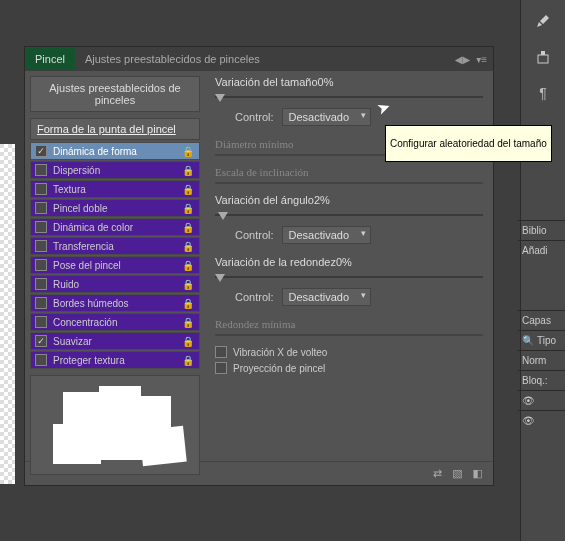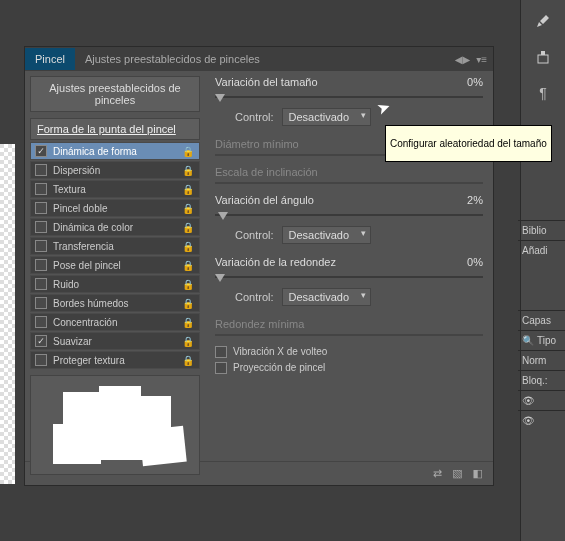--- a/index.html
+++ b/index.html
@@ -5,47 +5,47 @@
 * { margin: 0; padding: 0; box-sizing: border-box; font-family: Arial, sans-serif; }
 body { background: #3e3e3e; width: 565px; height: 541px; overflow: hidden; font-size: 11px; color: #ccc; position: relative; }
 .checker { position: absolute; left: 0; top: 144px; width: 15px; height: 340px; background: repeating-conic-gradient(#fff 0 25%, #ddd 0 50%) 0 0 / 8px 8px; }
 .right-bar { position: absolute; right: 0; top: 0; width: 45px; height: 541px; background: #494949; border-left: 1px solid #2a2a2a; }
 .right-bar .tool { width: 30px; height: 30px; margin: 6px auto; display: flex; align-items: center; justify-content: center; color: #bbb; font-size: 14px; }
 .right-panels { position: absolute; right: 0; top: 220px; width: 47px; }
 .panel-label { font-size: 10px; color: #ccc; padding: 4px; border-top: 1px solid #2a2a2a; }
 .main-panel { position: absolute; left: 24px; top: 46px; width: 470px; height: 440px; background: #535353; border: 1px solid #2a2a2a; }
 .tab-bar { height: 24px; background: #3e3e3e; display: flex; align-items: center; }
 .tab { padding: 5px 10px; font-size: 11px; color: #aaa; }
-.tab.active { background: #0c4a6e; color: #ddd; }
+.tab.active { background: #14532d; color: #ddd; }
 .tab-icons { margin-left: auto; display: flex; gap: 6px; padding-right: 6px; color: #999; font-size: 10px; }
 .panel-body { display: flex; height: calc(100% - 48px); }
 .left-col { width: 180px; padding: 5px; }
 .preset-btn { background: #5e5e5e; border: 1px solid #444; padding: 5px 8px; margin-bottom: 6px; font-size: 11px; color: #ddd; cursor: pointer; text-align: center; }
 .opt-header { background: #5e5e5e; padding: 4px 6px; font-size: 11px; color: #eee; border: 1px solid #444; margin-bottom: 2px; text-decoration: underline; }
-.opt-row { display: flex; align-items: center; padding: 2px 4px; height: 18px; background: #404040; margin-bottom: 1px; border: 1px solid #4a4a4a; }
+.opt-row { display: flex; align-items: center; padding: 2px 4px; height: 18px; background: #4c1d95; margin-bottom: 1px; border: 1px solid #4a4a4a; }
 .opt-row.active { background: #6a8db5; color: #fff; }
 .opt-row .chk { width: 12px; height: 12px; border: 1px solid #888; margin-right: 6px; background: #4a4a4a; display: flex; align-items: center; justify-content: center; font-size: 9px; color: #ddd; }
 .opt-row .lbl { flex: 1; font-size: 10px; }
 .opt-row .lock { font-size: 10px; color: #999; }
 .brush-preview { margin-top: 6px; width: 170px; height: 100px; border: 1px solid #444; background: #5a5a5a; position: relative; }
 .brush-shape { position: absolute; background: #fff; }
 .right-col { flex: 1; padding: 5px 10px; }
 .ctrl-group { margin-bottom: 12px; }
-.ctrl-row { display: flex; align-items: center; justify-content: space-between; font-size: 11px; color: #ddd; margin-bottom: 4px; }
+.ctrl-row { display: flex; align-items: center; justify-content: flex-start; font-size: 11px; color: #ddd; margin-bottom: 4px; }
 .ctrl-row .val { color: #ddd; }
 .slider { width: 100%; height: 10px; position: relative; margin-bottom: 6px; }
 .slider .track { height: 2px; background: #3a3a3a; position: absolute; top: 4px; left: 0; right: 0; }
 .slider .thumb { width: 0; height: 0; border-left: 5px solid transparent; border-right: 5px solid transparent; border-top: 8px solid #aaa; position: absolute; top: 2px; left: 0; }
 .sub-ctrl { display: flex; align-items: center; gap: 8px; margin-left: 20px; font-size: 11px; }
 .sub-ctrl select, .select { background: #5e5e5e; border: 1px solid #444; color: #ddd; font-size: 11px; padding: 2px 20px 2px 6px; appearance: none; position: relative; }
 .select-wrap { position: relative; display: inline-block; }
 .select-wrap::after { content: '▾'; position: absolute; right: 5px; top: 2px; font-size: 9px; color: #ccc; pointer-events: none; }
-.disabled-label { color: #888; font-size: 11px; margin-bottom: 4px; }
+.disabled-label { color: #888; font-size: 11px; margin-bottom: 4px; font-family: Liberation Serif, serif; }
 .disabled-slider { width: 100%; height: 2px; background: #444; margin-bottom: 10px; }
-.chk-line { display: flex; align-items: flex-start; gap: 6px; font-size: 10px; color: #ccc; }
+.chk-line { display: flex; align-items: center; gap: 6px; font-size: 10px; color: #ccc; }
 .chk-line .chk { width: 12px; height: 12px; border: 1px solid #888; background: #4a4a4a; }
 .flip-row { display: flex; gap: 20px; margin-top: 8px; }
 .footer-icons { height: 24px; display: flex; align-items: center; justify-content: flex-end; gap: 10px; padding-right: 10px; border-top: 1px solid #444; color: #aaa; font-size: 11px; }
 .tooltip { position: absolute; left: 385px; top: 125px; background: #ffffe1; color: #000; border: 1px solid #000; padding: 12px 4px; font-size: 10px; z-index: 100; }
 .cursor { position: absolute; left: 377px; top: 98px; font-size: 16px; color: #fff; z-index: 99; transform: rotate(-20deg); }
 </style>
 </head>
 <body>
 
 <div class="checker"></div>

